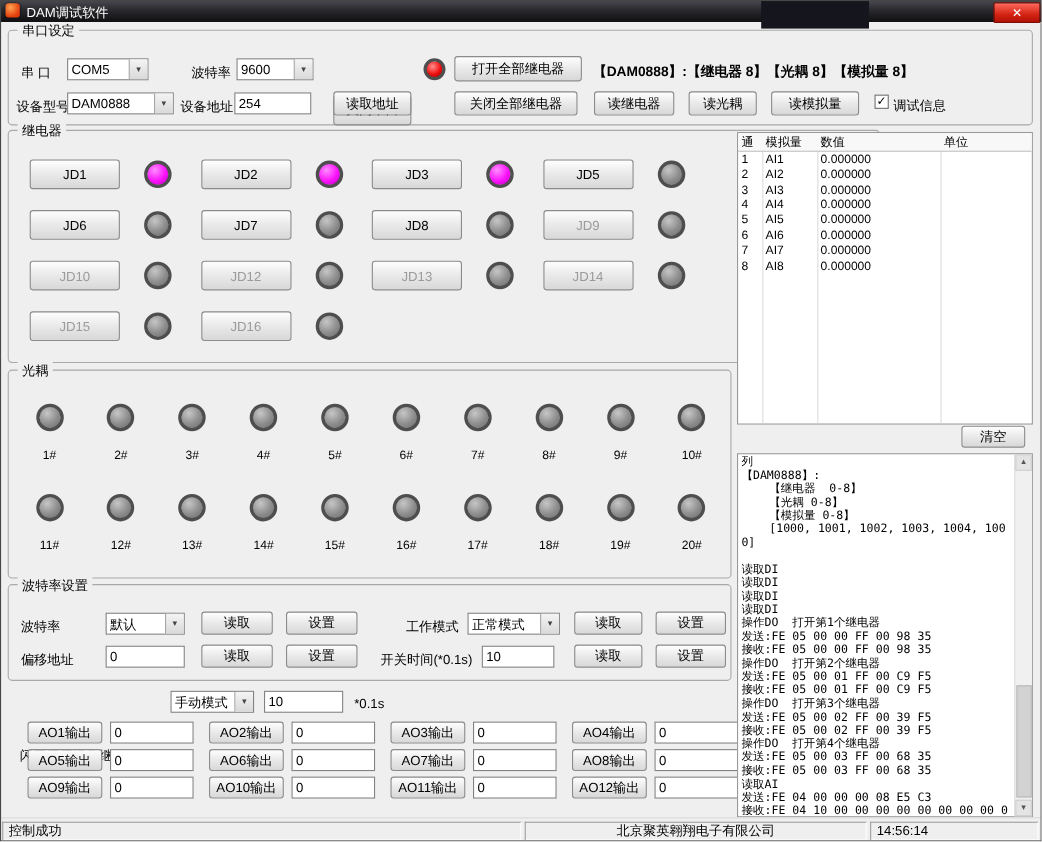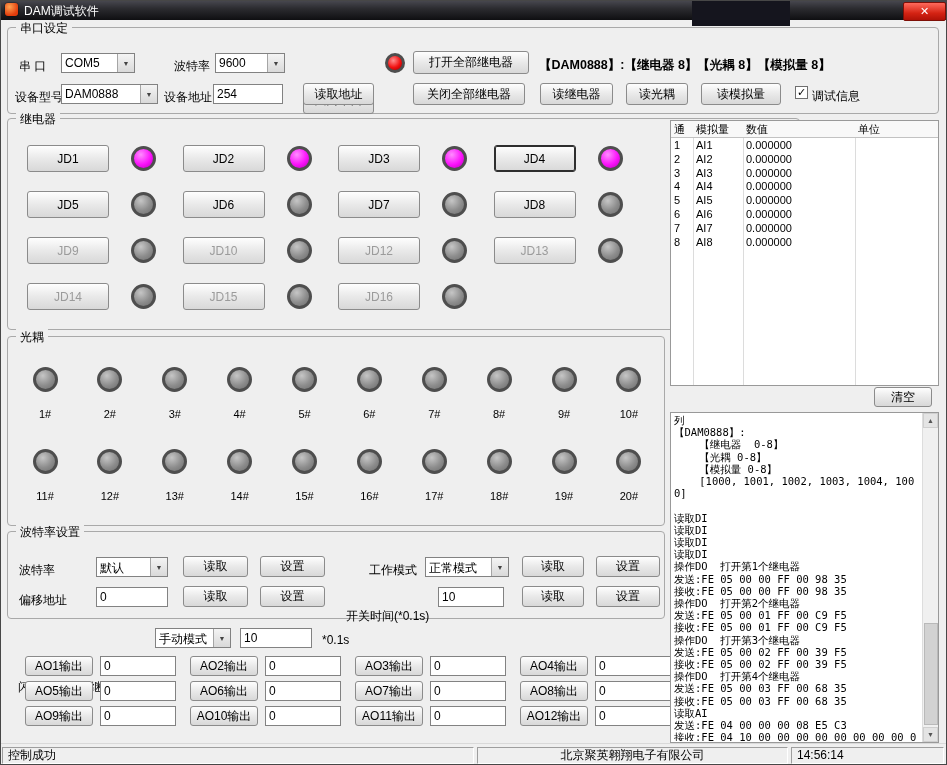--- a/index.html
+++ b/index.html
@@ -88,21 +88,21 @@
   .e-baud-read1    { left:175px; top:24px; width:65px; height:21px; }
   .e-baud-set1     { left:252px; top:24px; width:65px; height:21px; }
   .e-workmode-label{ left:361px; top:30px; }
   .e-workmode-combo{ left:417px; top:25px; width:84px; height:20px; }
   .e-baud-read2    { left:514px; top:24px; width:62px; height:21px; }
   .e-baud-set2     { left:588px; top:24px; width:64px; height:21px; }
   .e-offset-label  { left:11px;  top:60px; }
   .e-offset-input  { left:88px;  top:55px; width:72px; height:20px; }
   .e-baud-read3    { left:175px; top:54px; width:65px; height:21px; }
   .e-baud-set3     { left:252px; top:54px; width:65px; height:21px; }
-  .e-switch-label  { left:338px; top:60px;margin-top:16px; }
+  .e-switch-label  { left:338px; top:60px; }
   .e-switch-input  { left:430px; top:55px; width:66px; height:20px; }
   .e-baud-read4    { left:514px; top:54px; width:62px; height:21px; }
   .e-baud-set4     { left:588px; top:54px; width:64px; height:21px; }
 
   
   .e-flash-label { left:18px;  top:633px;margin-top:46px; }
   .e-flash-combo { left:155px; top:628px; width:76px; height:20px; }
   .e-flash-input { left:240px; top:628px; width:72px; height:20px; }
   .e-flash-unit  { left:322px; top:633px; }
   .ao-grid { position:absolute; left:25px; top:656px; width:648px; display:grid;
@@ -194,24 +194,20 @@
         <div class="relay-cell">
           <button class="btn relay-btn">JD1</button>
           <span class="led relay-led on"></span>
         </div>
         <div class="relay-cell">
           <button class="btn relay-btn">JD2</button>
           <span class="led relay-led on"></span>
         </div>
         <div class="relay-cell">
           <button class="btn relay-btn">JD3</button>
-          <span class="led relay-led on"></span>
-        </div>
-        <div class="relay-cell">
-          <button class="btn relay-btn focused">JD4</button>
           <span class="led relay-led on"></span>
         </div>
         <div class="relay-cell">
           <button class="btn relay-btn">JD5</button>
           <span class="led relay-led off"></span>
         </div>
         <div class="relay-cell">
           <button class="btn relay-btn">JD6</button>
           <span class="led relay-led off"></span>
         </div>

